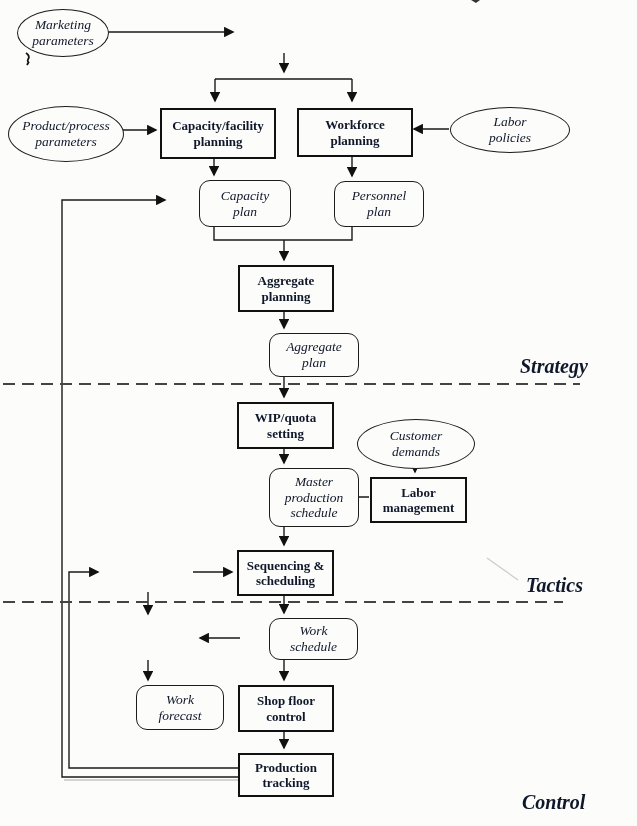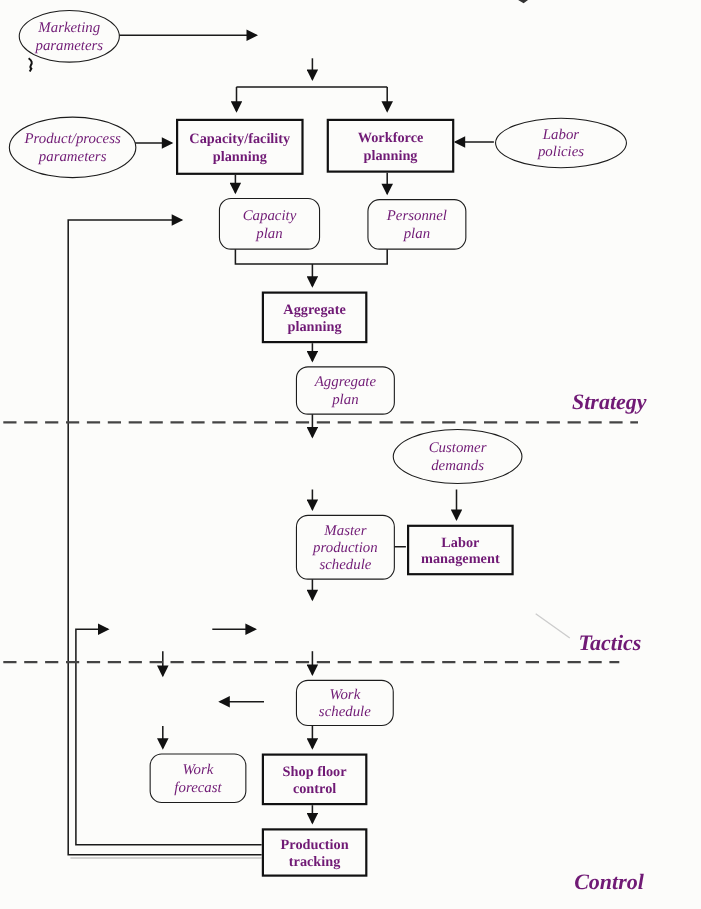--- a/index.html
+++ b/index.html
@@ -1,18 +1,18 @@
 <!DOCTYPE html>
 <html><head>
 <meta charset="utf-8">
 <style>
   html,body{margin:0;padding:0;background:#fcfcfa;}
   #fig{
     position:relative;width:637px;height:826px;overflow:hidden;
-    background:#fcfcfa;color:#701a75;
+    background:#fcfcfa;color:#0f172a;
     font-family:"Liberation Serif","DejaVu Serif",serif;
   }
   #wires{position:absolute;left:0;top:0;width:637px;height:826px;z-index:1;}
   .node{
     position:absolute;z-index:2;display:flex;align-items:center;justify-content:center;
     text-align:center;white-space:pre-line;background:#fcfcfa;line-height:1.18;
   }
   .rect{border:2.5px solid #111;font-weight:bold;font-size:13px;}
   .rounded{border:1.4px solid #1c1c1c;border-radius:11px;font-style:italic;font-size:13.5px;margin-left:29px;}
   .ellipse{border:1.3px solid #1c1c1c;border-radius:50%;font-style:italic;font-size:13.5px;}
@@ -77,31 +77,35 @@
       <path d="M64,780 H238" stroke="#aaaaaa" stroke-width="1.1" fill="none"></path>
     </g>
   </svg>
 
   <div class="node ellipse" style="left:17px;top:9px;width:90px;height:46px">Marketing
 parameters</div>
   <div class="node ellipse" style="left:8px;top:106px;width:114px;height:54px">Product/process
 parameters</div>
   <div class="node ellipse" style="left:450px;top:107px;width:118px;height:44px">Labor
 policies</div>
-  <div class="node ellipse" style="left:357px;top:390px;width:116px;height:48px">Customer
+  <div class="node ellipse" style="left:357px;top:419px;width:116px;height:48px">Customer
 demands</div>
 
   <div class="node rect" style="left:160px;top:108px;width:112px;height:47px">Capacity/facility
 planning</div>
   <div class="node rect" style="left:297px;top:108px;width:112px;height:45px">Workforce
 planning</div>
   <div class="node rect" style="left:238px;top:265px;width:92px;height:43px">Aggregate
 planning</div>
+  <div class="node rect" style="left:237px;top:402px;width:93px;height:43px">WIP/quota
+setting</div>
   <div class="node rect" style="left:370px;top:477px;width:93px;height:42px">Labor
 management</div>
+  <div class="node rect" style="left:237px;top:550px;width:93px;height:42px">Sequencing &amp;
+scheduling</div>
   <div class="node rect" style="left:238px;top:685px;width:92px;height:43px">Shop floor
 control</div>
   <div class="node rect" style="left:238px;top:753px;width:92px;height:40px">Production
 tracking</div>
 
   <div class="node rounded" style="left:170px;top:180px;width:90px;height:45px">Capacity
 plan</div>
   <div class="node rounded" style="left:305px;top:181px;width:88px;height:44px">Personnel
 plan</div>
   <div class="node rounded" style="left:240px;top:333px;width:88px;height:42px">Aggregate

